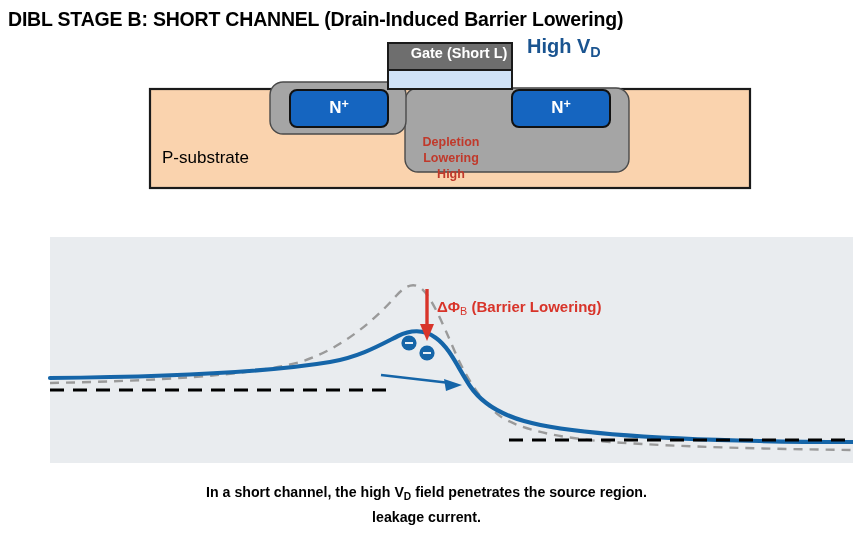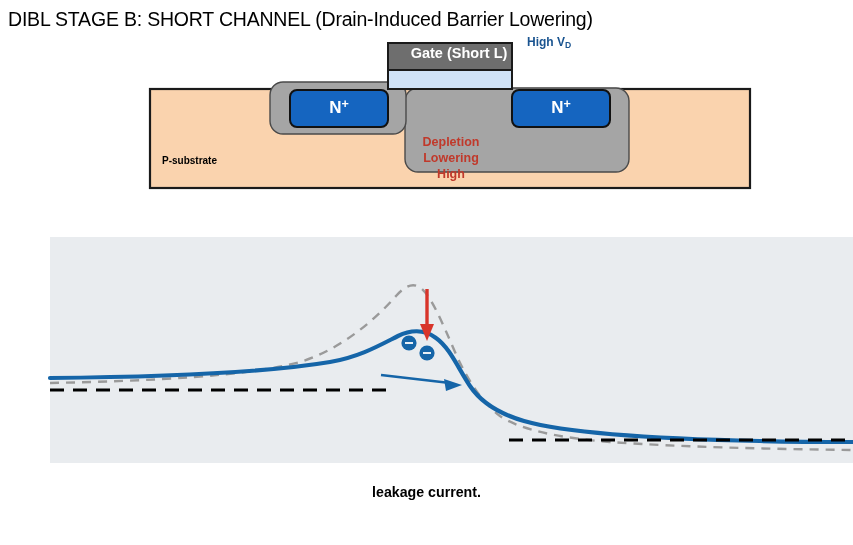--- a/index.html
+++ b/index.html
@@ -20,30 +20,30 @@
     left: 0;
     top: 0;
     width: 853px;
     height: 545px;
   }
   .title {
     position: absolute;
     left: 8px;
     top: 8px;
     font-size: 19.5px;
-    font-weight: normal;
+    font-weight: bold;
     letter-spacing: -0.2px;
     color: #000000;
     white-space: nowrap;
   }
   .hi-vd {
     position: absolute;
     left: 527px;
     top: 35px;
-    font-size: 12px;
+    font-size: 20px;
     font-weight: bold;
     color: #1a5490;
     white-space: nowrap;
   }
   .hi-vd sub, .cap sub {
     font-size: 0.72em;
     vertical-align: -0.28em;
     font-weight: bold;
   }
   .gate-label {
@@ -67,23 +67,23 @@
   }
   .nplus-label sup {
     font-size: 0.74em;
     vertical-align: 0.42em;
   }
   #nplus-src { left: 290px; top: 97px; width: 98px; }
   #nplus-drn { left: 512px; top: 97px; width: 98px; }
   .psub-label {
     position: absolute;
     left: 162px;
-    top: 155px;
-    font-size: 10px;
-    font-weight: bold;
+    top: 148px;
+    font-size: 17px;
+    font-weight: normal;
     color: #000000;
     white-space: nowrap;
   }
   .depl-label {
     position: absolute;
     left: 408px;
     top: 134px;
     width: 86px;
     text-align: center;
     font-size: 12.5px;
@@ -197,18 +197,20 @@
   <div class="nplus-label" id="nplus-drn"><span>N</span><sup>+</sup></div>
 
   <div class="psub-label">P-substrate</div>
 
   <div class="depl-label">
     <div>Depletion</div>
     <div>Lowering</div>
     <div>High</div>
   </div>
 
+  <div class="dphi-label"><span>ΔΦ</span><sub>B</sub><span> (Barrier Lowering)</span></div>
 
   <div class="cap">
+    <div><span>In a short channel, the high V</span><sub>D</sub><span> field penetrates the source region.</span></div>
     <div>leakage current.</div>
   </div>
 
 </div>
 
 </body></html>

